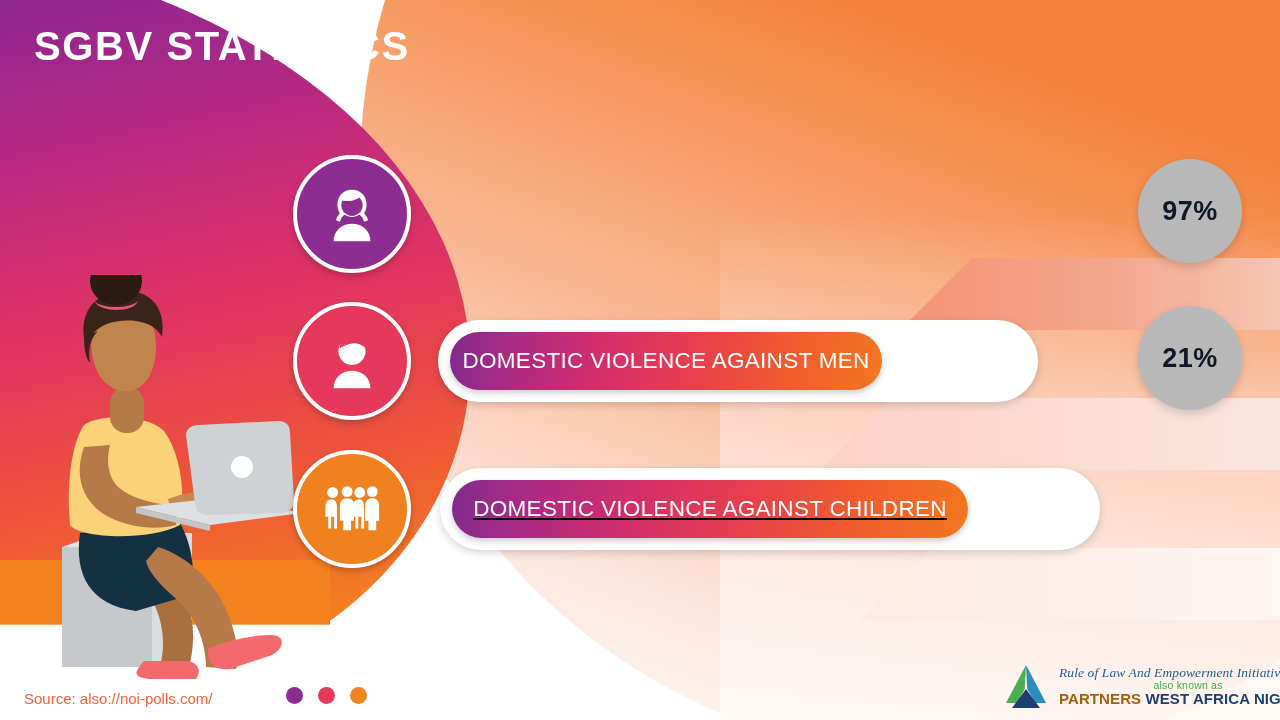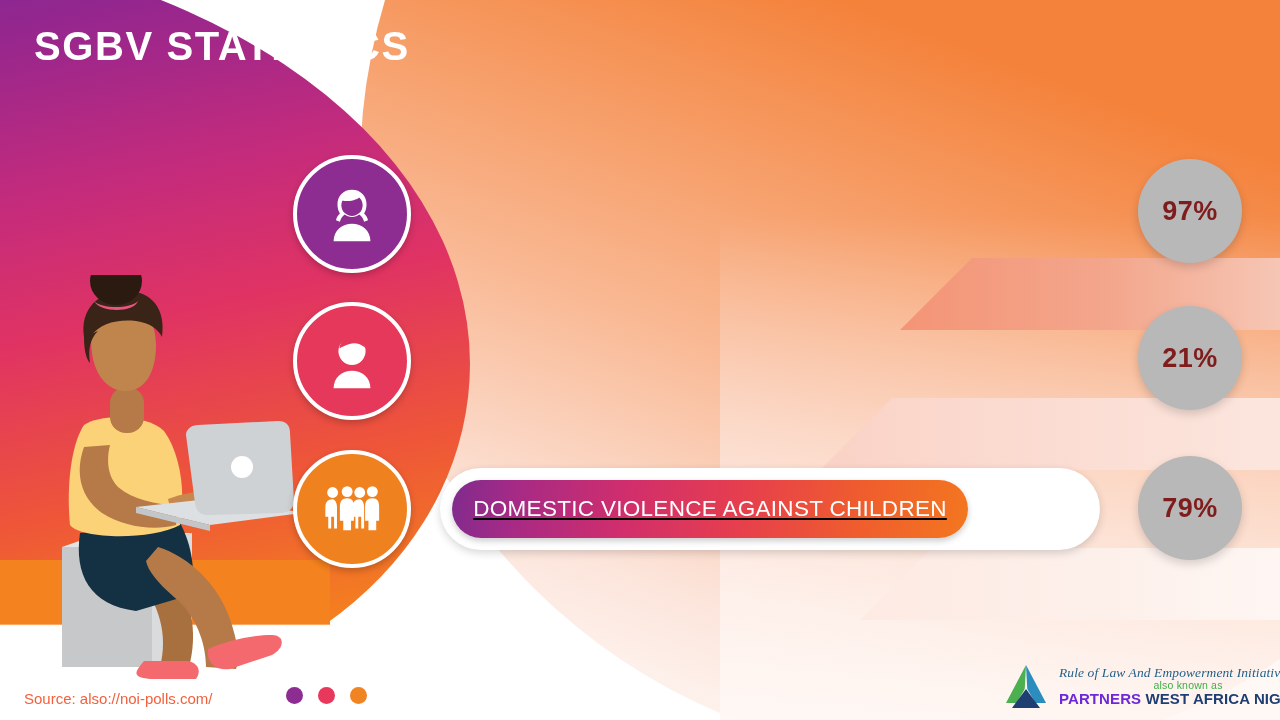--- a/index.html
+++ b/index.html
@@ -94,40 +94,40 @@
 
   .pct-badge {
     position:absolute; top:-2px; width:104px; height:104px;
     border-radius:50%; background:#B8B8B8;
     display:flex; align-items:center; justify-content:center;
     box-shadow:0 4px 10px rgba(0,0,0,0.16);
   }
   .pct-badge-1 { left:1138px; top:4px; }
   .pct-badge-2 { left:1138px; top:4px; }
   .pct-badge-3 { left:1138px; top:6px; }
-  .pct-text { color:#7f1d1d; font-size:27px; font-weight:bold; letter-spacing:0.5px; }
+  .pct-text { color:#0f172a; font-size:27px; font-weight:bold; letter-spacing:0.5px; }
 
   
   .illus { position:absolute; left:40px; top:275px; width:280px; height:405px; }
 
   
   .source {
     position:absolute; left:24px; top:690px;
     font-size:15px; color:#F4603C; white-space:nowrap;
   }
   .dots { position:absolute; left:286px; top:687px; display:flex; gap:15px; align-items:center; }
   .dot { width:17px; height:17px; border-radius:50%; }
 
   .logo { position:absolute; left:1000px; top:660px; width:272px; height:52px; display:flex; align-items:center; gap:7px; }
   .logo-mark { width:52px; height:46px; flex:0 0 auto; }
   .logo-text { display:flex; flex-direction:column; line-height:1.05; }
   .logo-l1 { font-family:"Liberation Serif", serif; font-style:italic; font-size:13.5px; color:#1F5F8B; letter-spacing:0.1px; white-space:nowrap; }
   .logo-l2 { font-size:10.5px; color:#3EAE4A; text-align:center; letter-spacing:0.2px; white-space:nowrap; }
   .logo-l3 { font-size:15px; font-weight:bold; white-space:nowrap; letter-spacing:0.1px; }
-  .logo-partners { color:#6d28d9; }
+  .logo-partners { color:#a16207; }
   .logo-rest { color:#1F3F73; }
 </style>
 </head>
 <body>
 
 <div class="slide">
 
   <div class="bg-orange-arc"></div>
   <div class="bg-wash"></div>
   <div class="band band-1"></div>
@@ -191,20 +191,25 @@
     </div>
   </div>
 
   <div class="row row-2">
     <div class="icon-circle ic-men">
       <svg viewBox="0 0 64 64">
         <circle cx="32" cy="22" r="14" fill="#fff"></circle>
         <path d="M19 19c1-8 7-12 14-12 7.5 0 12 4.5 12.5 11 -5-4-11-5.5-16-3.5C25 16 21.5 17.5 19 19z" fill="#E5385A"></path>
         <path d="M13 60c0-11 8.5-18 19-18s19 7 19 18z" fill="#fff"></path>
       </svg>
+    </div>
+    <div class="bar-shell bar-shell-2">
+      <div class="bar-fill bar-fill-2">
+        <span class="bar-label">DOMESTIC VIOLENCE AGAINST MEN</span>
+      </div>
     </div>
     <div class="pct-badge pct-badge-2">
       <span class="pct-text">21%</span>
     </div>
   </div>
 
   <div class="row row-3">
     <div class="icon-circle ic-children">
       <svg viewBox="0 0 64 64">
         <g fill="#fff">
@@ -217,23 +222,20 @@
           <circle cx="53" cy="14" r="5.6"></circle>
           <path d="M53 21c-5 0-7.5 3-7.5 8.5V44h3.5v10h8V44H60V29.5C60 24 58 21 53 21z"></path>
         </g>
       </svg>
     </div>
     <div class="bar-shell bar-shell-3">
       <div class="bar-fill bar-fill-3">
         <span class="bar-label">DOMESTIC VIOLENCE AGAINST CHILDREN</span>
       </div>
     </div>
-    <div class="pct-badge pct-badge-3">
-      <span class="pct-text">79%</span>
-    </div>
   </div>
 
   <div class="source">Source: also://noi-polls.com/</div>
 
   <div class="dots">
     <span class="dot" style="background: rgb(142, 45, 145);"></span>
     <span class="dot" style="background: rgb(232, 56, 92);"></span>
     <span class="dot" style="background: rgb(240, 131, 34);"></span>
   </div>
 

